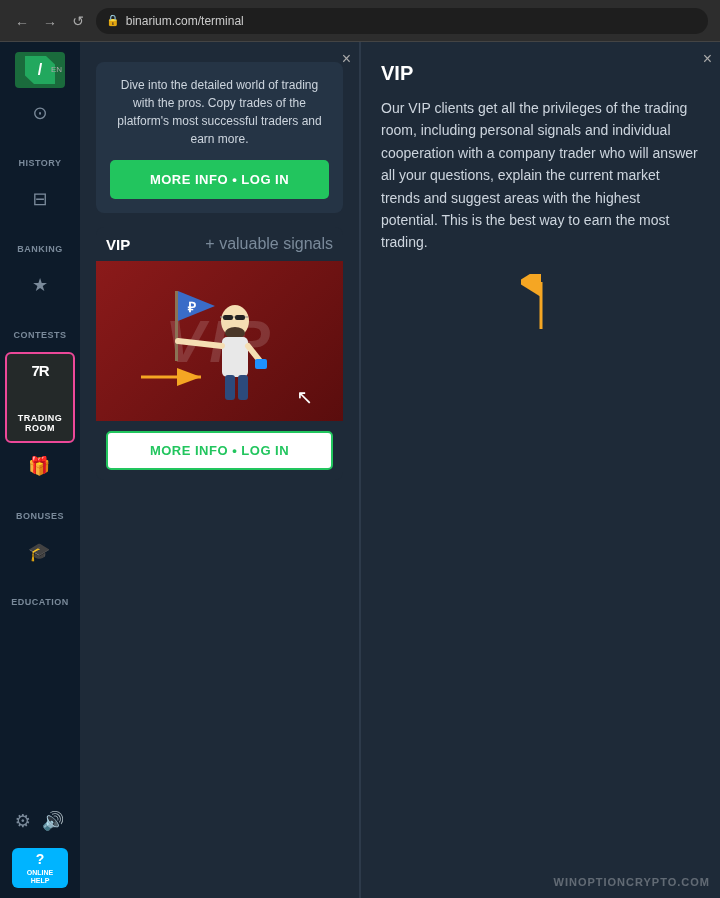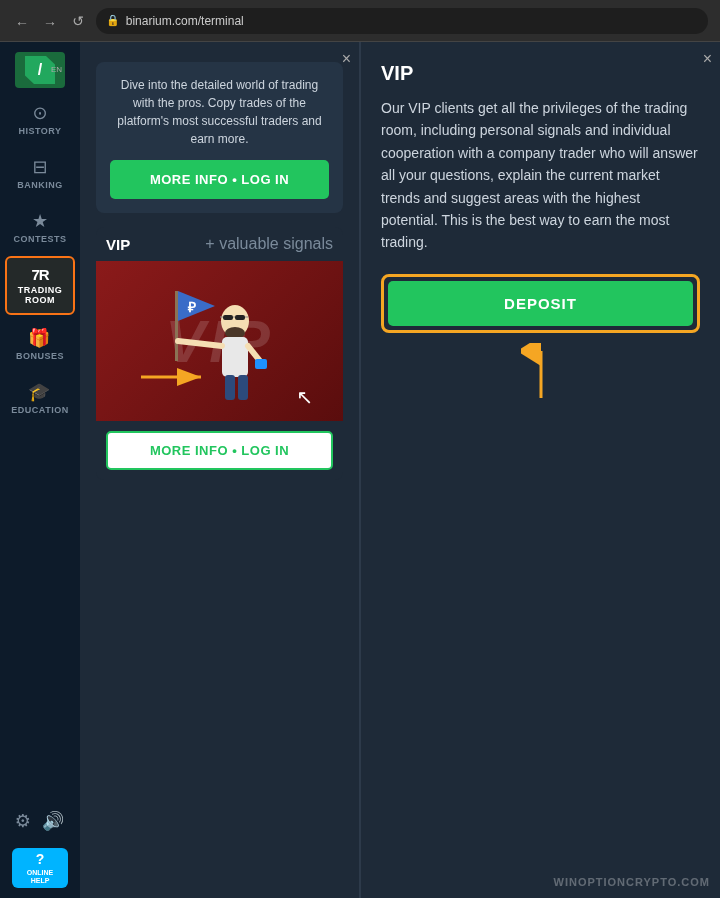--- a/index.html
+++ b/index.html
@@ -102,26 +102,26 @@
       align-items: center;
       justify-content: center;
       width: 70px;
       padding: 8px 4px;
       cursor: pointer;
       border-radius: 6px;
       margin: 2px 0;
       color: #7a8a9a;
     }
     .sidebar-item.active {
-      border: 2px solid #f97316;
+      border: 2px solid #ec4899;
       background: rgba(245,166,35,0.1);
       color: white;
     }
     .sidebar-icon { font-size: 18px; margin-bottom: 2px; }
-    .sidebar-label { font-size: 9px; font-weight: bold; text-align: center; letter-spacing: 0.5px; text-transform: uppercase; }
+    .sidebar-label { font-size: 9px; font-weight: bold; text-align: center; letter-spacing: 0.5px; text-transform: uppercase; margin-top: 32px; }
     .sidebar-spacer { flex: 1; }
     .sidebar-bottom {
       display: flex;
       flex-direction: column;
       align-items: center;
       padding-bottom: 10px;
       gap: 8px;
     }
     .sidebar-bottom-icons {
       display: flex;
@@ -515,23 +515,20 @@
       </div>
     </div>
 
     <div class="right-panel">
       <div class="right-panel-close">×</div>
 
       <div class="right-panel-content">
         <div class="vip-popup-title">VIP</div>
         <p class="vip-popup-desc">Our VIP clients get all the privileges of the trading room, including personal signals and individual cooperation with a company trader who will answer all your questions, explain the current market trends and suggest areas with the highest potential. This is the best way to earn the most trading.</p>
 
-        <div class="deposit-btn-wrapper">
-          <button class="deposit-btn">DEPOSIT</button>
-        </div>
 
         
         <div class="deposit-arrow-up">
           <svg width="40" height="60" viewBox="0 0 40 60">
             <defs>
               <marker id="arrowheadUp" markerWidth="10" markerHeight="8" refX="5" refY="8" orient="auto">
                 <polygon points="0 8, 5 0, 10 8" fill="#f5a623"></polygon>
               </marker>
             </defs>
             <line x1="20" y1="55" x2="20" y2="8" stroke="#f5a623" stroke-width="3" marker-end="url(#arrowheadUp)"></line>

